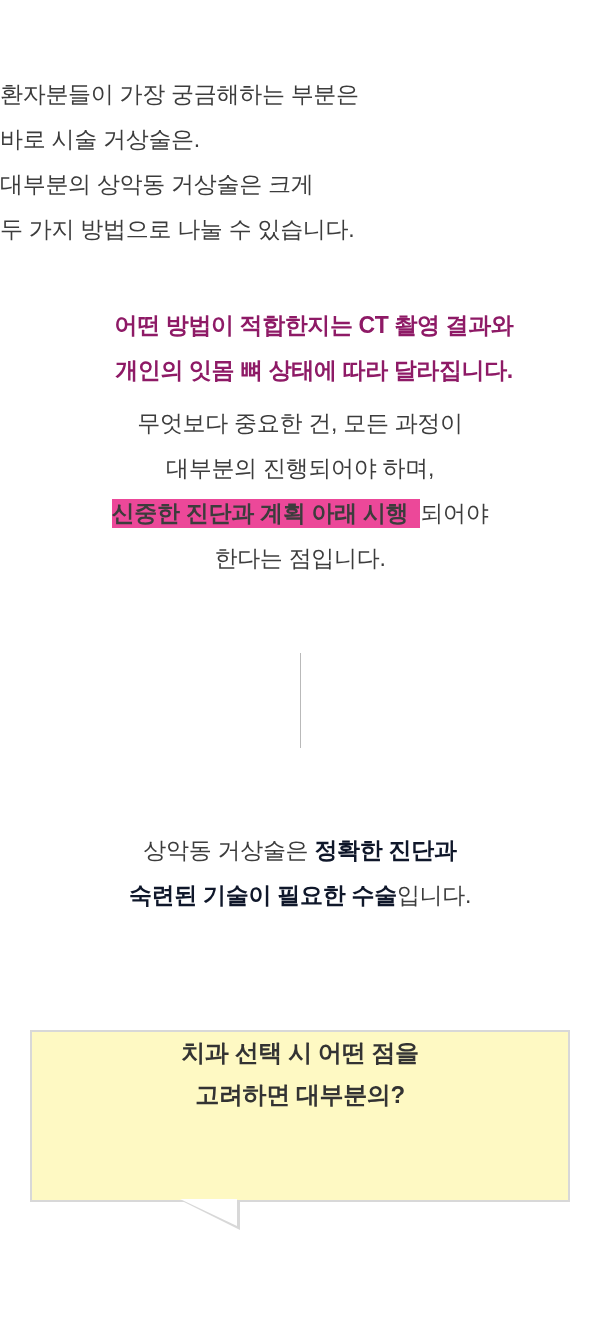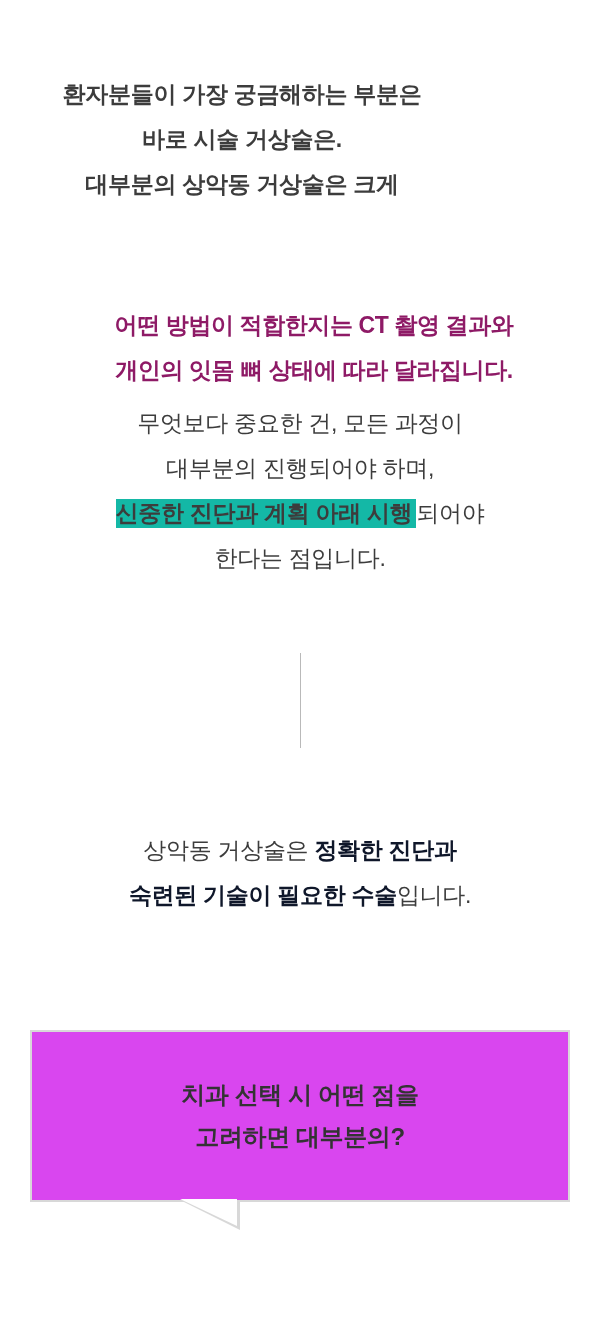--- a/index.html
+++ b/index.html
@@ -22,22 +22,21 @@
     position: relative;
     box-sizing: border-box;
   }
 
   
   .block-intro {
     position: absolute;
     top: 72px;
     left: 0;
     width: 484px;
-    text-align: center;
-    font-weight: bold;
+    text-align: left;
   }
   .line {
     font-size: 23px;
     line-height: 45px;
     letter-spacing: -0.3px;
     color: #3c3c3c;
     white-space: nowrap;
   }
 
   
@@ -54,24 +53,24 @@
     letter-spacing: -0.4px;
     font-weight: bold;
     color: #8e1a66;
     white-space: nowrap;
     padding-left: 28px;
   }
   .gap-small {
     height: 8px;
   }
   .mark {
-    background: #14b8a6;
+    background: #ec4899;
     font-weight: bold;
     color: #3c3c3c;
-    padding: 1px 4px 2px 0;
+    padding: 1px 12px 2px 0;
     box-decoration-break: clone;
   }
   .bold-dark {
     font-weight: bold;
     color: #0f172a;
   }
 
   
   .divider {
     position: absolute;
@@ -99,23 +98,22 @@
     width: 540px;
   }
   .bubble {
     border: 2px solid #d8d8d8;
     box-sizing: border-box;
     width: 540px;
     height: 172px;
     display: flex;
     flex-direction: column;
     align-items: center;
-    justify-content: center;
     position: relative;
-    background: #d946ef;
+    background: #fef9c3;
   }
   .bubble-line {
     font-size: 24px;
     line-height: 42px;
     font-weight: bold;
     color: #333333;
     letter-spacing: -0.4px;
     white-space: nowrap;
   }
   
@@ -158,20 +156,21 @@
 </style>
 </head>
 <body>
 
 <div class="page">
 
   <div class="block-intro">
     <div class="line">환자분들이 가장 궁금해하는 부분은</div>
     <div class="line">바로 시술 거상술은.</div>
     <div class="line">대부분의 상악동 거상술은 크게</div>
+    <div class="line">두 가지 방법으로 나눌 수 있습니다.</div>
   </div>
 
   <div class="block-second">
     <div class="line-accent">어떤 방법이 적합한지는 CT 촬영 결과와</div>
     <div class="line-accent">개인의 잇몸 뼈 상태에 따라 달라집니다.</div>
     <div class="gap-small"></div>
     <div class="line">무엇보다 중요한 건, 모든 과정이</div>
     <div class="line">대부분의 진행되어야 하며,</div>
     <div class="line"><span class="mark">신중한 진단과 계획 아래 시행</span><span>되어야</span></div>
     <div class="line">한다는 점입니다.</div>

